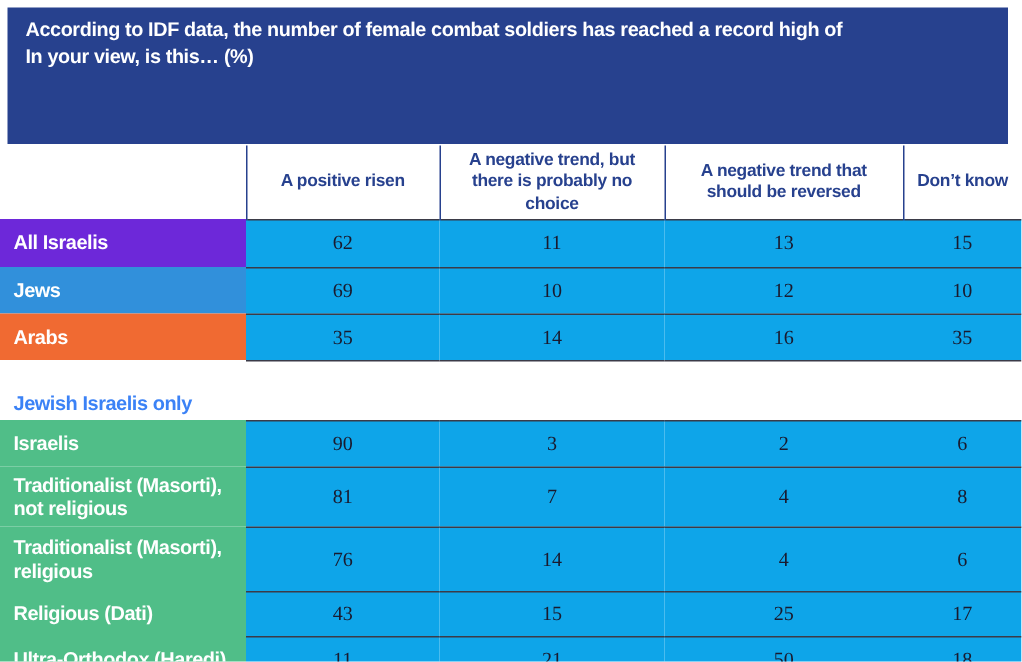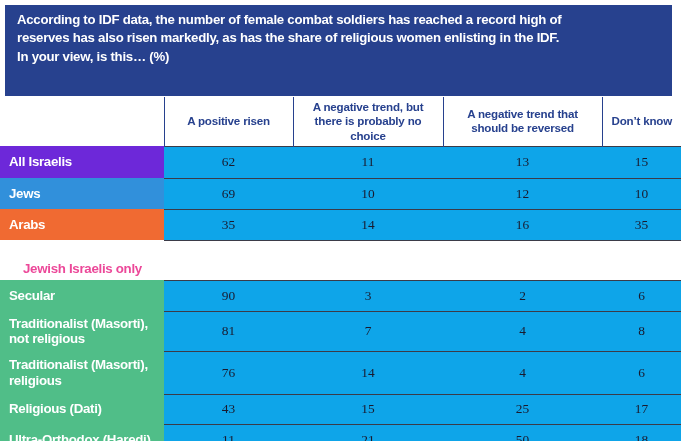--- a/index.html
+++ b/index.html
@@ -114,27 +114,27 @@
   td.rowlabel.clr-orange   { background: #f06a32; }
   td.rowlabel.clr-green    { background: #50be88; }
 
   
   tr.group-row td {
     background: #ffffff;
     border-top: none;
     height: 31px;
   }
   tr.group-row td.group-label {
-    color: #ec4899;
+    color: #3b82f6;
     font-family: "Liberation Sans", sans-serif;
     font-weight: bold;
     font-size: 13.3px;
     letter-spacing: -0.3px;
     text-align: left;
-    padding-left: 23px;
+    padding-left: 9px;
     vertical-align: bottom;
     padding-bottom: 4px;
   }
   
   tr.spacer-row td {
     background: #ffffff;
     border-top: 1.5px solid #3b3b48;
     height: 9px;
     padding: 0;
   }
@@ -145,21 +145,20 @@
 
   tbody tr.r-hared td { border-bottom: none; }
 </style>
 </head>
 <body>
 
 <div id="poll-figure">
 
   <div class="question-banner">
     <span class="qline">According to IDF data, the number of female combat soldiers has reached a record high of</span>
-    <span class="qline">reserves has also risen markedly, as has the share of religious women enlisting in the IDF.</span>
     <span class="qline"> In your view, is this… (%)</span>
   </div>
 
   <table class="poll-table">
     <colgroup>
       <col class="c-label">
         <col class="c-a">
         <col class="c-b">
         <col class="c-c">
         <col class="c-d">
@@ -211,21 +210,21 @@
 
       <tr class="group-row">
         <td class="group-label">Jewish Israelis only</td>
         <td></td>
         <td></td>
         <td></td>
         <td></td>
       </tr>
 
       <tr class="r-sec">
-        <td class="rowlabel clr-green">Secular</td>
+        <td class="rowlabel clr-green">Israelis</td>
         <td>90</td>
         <td>3</td>
         <td>2</td>
         <td>6</td>
       </tr>
 
       <tr class="r-trad1">
         <td class="rowlabel clr-green">Traditionalist (Masorti), not religious</td>
         <td>81</td>
         <td>7</td>

